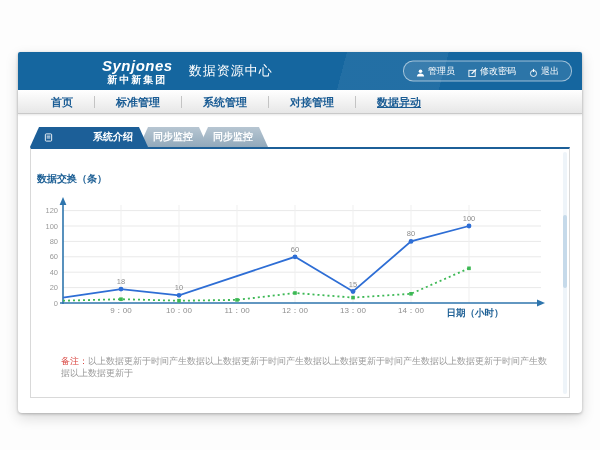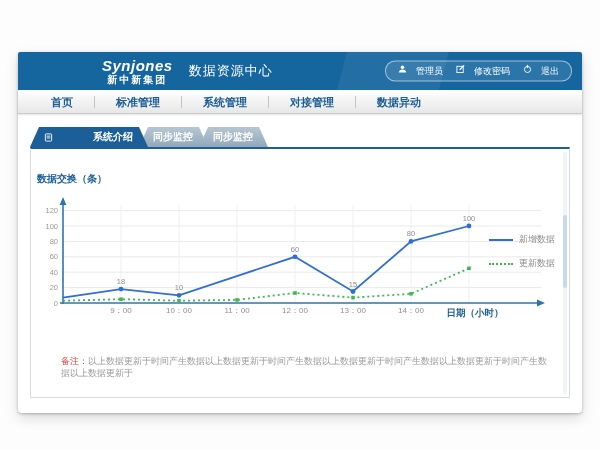--- a/index.html
+++ b/index.html
@@ -15,29 +15,29 @@
           background:linear-gradient(105deg,transparent 35%,rgba(255,255,255,.06) 35%,
                      rgba(255,255,255,.06) 62%,transparent 62%);pointer-events:none;}
   .logo{margin-left:36px;text-align:center;color:#fff;line-height:1;}
   .logo-en{font-size:15px;font-weight:bold;font-style:italic;letter-spacing:.5px;}
   .logo-cn{font-size:10px;font-weight:bold;margin-top:2px;letter-spacing:2px;}
   .app-title{color:#fff;font-size:13px;margin-left:16px;letter-spacing:1px;}
   .user-pill{position:absolute;right:10px;top:50%;transform:translateY(-50%);
           display:flex;align-items:center;gap:13px;border:1px solid rgba(255,255,255,.55);
           background:rgba(255,255,255,.10);border-radius:10px;padding:3px 12px;
           color:#fff;font-size:9px;z-index:2;}
-  .pill-item{display:flex;align-items:flex-start;gap:9px;cursor:pointer;white-space:nowrap;}
+  .pill-item{display:flex;align-items:flex-end;gap:3px;cursor:pointer;white-space:nowrap;}
   .pill-item svg{display:block;}
   
   .navbar{height:23px;background:linear-gradient(#ffffff,#e7e7e7);
           border-bottom:1px solid #c9c9c9;display:flex;align-items:center;
           padding-left:12px;box-shadow:0 1px 2px rgba(0,0,0,.10);}
   .nav-item{padding:0 21px;font-size:11px;font-weight:bold;color:#1a5c94;
           border-right:1px solid #c4c4c4;line-height:12px;cursor:pointer;}
-  .nav-item:last-child{border-right:none;}
+  .nav-item:last-child{border-right:none;text-decoration:underline;}
   
   .tabstrip{position:absolute;left:12px;top:75px;height:20px;display:flex;align-items:flex-end;}
   .tab{position:relative;height:20px;padding:0 15px 0 14px;display:flex;align-items:center;
           gap:4px;color:#fff;font-size:10px;font-weight:bold;margin-right:-9px;cursor:pointer;}
   .tab::before{content:"";position:absolute;inset:0;
           clip-path:polygon(9px 0,calc(100% - 9px) 0,100% 100%,0 100%);}
   .tab>*{position:relative;z-index:1;}
   .tab.active{z-index:3;gap:40px;}
   .tab.active::before{background:#1c5f98;}
   .tab.inactive{z-index:1;}
@@ -175,30 +175,20 @@
           <circle cx="264" cy="61.8" r="2.4" fill="#2e6ed5"></circle>
           <text x="264" y="56.8" text-anchor="middle" font-size="7.5" fill="#8d8d8d">60</text>
           <circle cx="322" cy="96.5" r="2.4" fill="#2e6ed5"></circle>
           <text x="322" y="91.5" text-anchor="middle" font-size="7.5" fill="#8d8d8d">15</text>
           <circle cx="380" cy="46.4" r="2.4" fill="#2e6ed5"></circle>
           <text x="380" y="41.4" text-anchor="middle" font-size="7.5" fill="#8d8d8d">80</text>
           <circle cx="438" cy="31.0" r="2.4" fill="#2e6ed5"></circle>
           <text x="438" y="26.0" text-anchor="middle" font-size="7.5" fill="#8d8d8d">100</text>
         </svg>
 
-      <div class="legend">
-        <span class="legend-item">
-          <span class="legend-line" id="legend-line-0" style="border-top-color: rgb(46, 110, 213);"></span>
-          <span>新增数据</span>
-        </span>
-        <span class="legend-item">
-          <span class="legend-line dotted" id="legend-line-1" style="border-top-color: rgb(60, 184, 84);"></span>
-          <span>更新数据</span>
-        </span>
-      </div>
 
       <div class="note">
         <span class="prefix">备注：</span><span>以上数据更新于时间产生数据以上数据更新于时间产生数据以上数据更新于时间产生数据以上数据更新于时间产生数据以上数据更新于</span>
       </div>
 
       <div class="scrollbar">
         <div class="thumb"></div>
       </div>
     </div>
 

